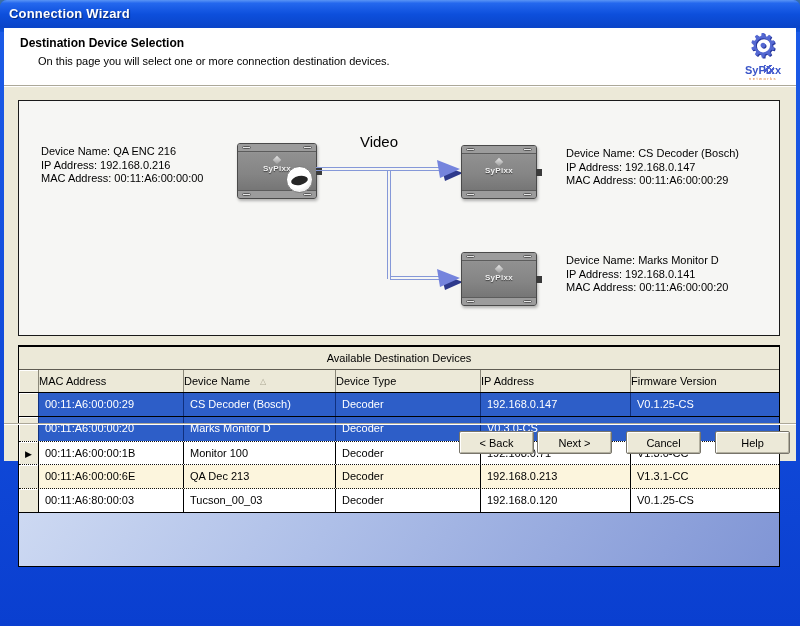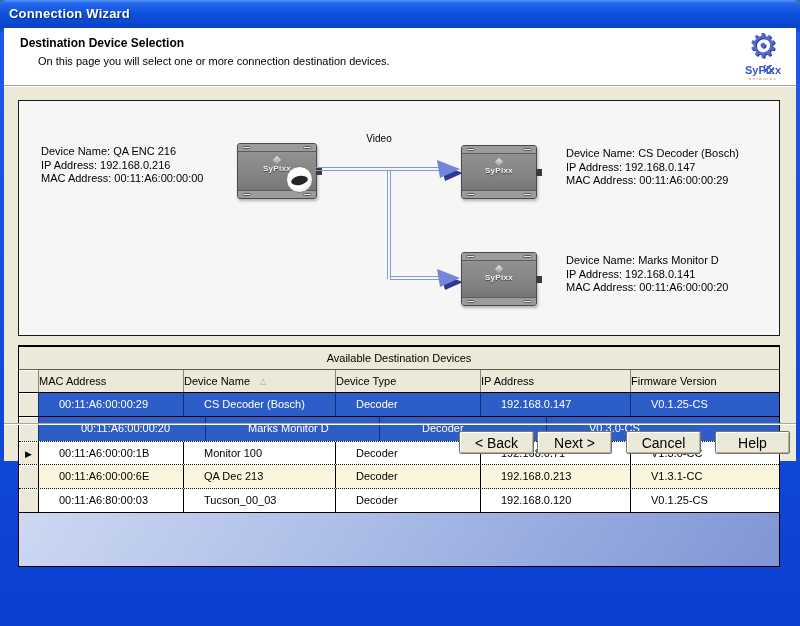--- a/index.html
+++ b/index.html
@@ -28,21 +28,21 @@
   .logo-brand{font-size:11px;font-weight:bold;color:#3a55c8;display:block;}
   .logo-tagline{font-size:4px;color:#e07820;letter-spacing:1.5px;display:block;margin-top:1px;}
 
   
   .diagram{position:absolute;left:14px;top:72px;width:762px;height:236px;background:#f6f6f4;
     border:1px solid #1a1a1a;}
   .info{position:absolute;font-size:11px;line-height:13.5px;color:#000;white-space:nowrap;}
   .info-src{left:22px;top:44px;}
   .info-d1{left:547px;top:46px;}
   .info-d2{left:547px;top:153px;}
-  .conn-label{position:absolute;left:322px;top:32px;width:76px;text-align:center;font-size:10px;color:#000;}
+  .conn-label{position:absolute;left:322px;top:32px;width:76px;text-align:center;font-size:15px;color:#000;}
 
   .device{position:absolute;width:76px;height:54px;border:1px solid #4a4a4a;border-radius:3px;
     background:linear-gradient(180deg,#ababab 0%,#909090 18%,#858585 55%,#6e6e6e 100%);
     box-shadow:1px 2px 3px rgba(0,0,0,.28);}
   .dev-enc{left:218px;top:42px;width:80px;height:56px;}
   .dev-d1{left:442px;top:44px;}
   .dev-d2{left:442px;top:151px;}
   .flange-t,.flange-b{position:absolute;left:0;right:0;height:8px;background:#9c9c9c;}
   .flange-t{top:0;border-bottom:1px solid#5c5c5c;border-radius:2px 2px 0 0;}
   .flange-b{bottom:0;border-top:1px solid #5c5c5c;border-radius:0 0 2px 2px;}
@@ -74,44 +74,44 @@
     font-size:11px;line-height:22px;color:#000;}
   .t-header{height:23px;background:#ECE9D8;border-bottom:1px solid #000;display:grid;
     grid-template-columns:20px 145px 152px 145px 150px 1fr;}
   .hcell{font-size:11px;line-height:22px;color:#000;border-right:1px solid #8a8778;
     overflow:hidden;white-space:nowrap;}
   .hcell:last-child{border-right:none;}
   .hgutter{box-shadow:inset 1px 1px 0 #fff;}
   .sort{display:inline-block;margin-left:10px;font-size:8px;color:#aba793;vertical-align:1px;}
 
   .t-row{height:24px;display:grid;grid-template-columns:20px 145px 152px 145px 150px 1fr;background:#fff;}
-  .cell{font-size:11px;line-height:22px;padding-left:20px;color:#000;border-right:1px solid #000;
+  .cell{font-size:11px;line-height:22px;padding-left:6px;color:#000;border-right:1px solid #000;
     overflow:hidden;white-space:nowrap;}
   .cell:last-child{border-right:none;}
   .gutter{background:#ECE9D8;box-shadow:inset 1px 1px 0 #fff;padding-left:0;text-align:center;}
   .cur-arrow{font-size:9px;line-height:22px;color:#000;}
   .row-sel{background:#2d5ec8;}
   .row-sel .cell{color:#fff;border-right-color:#10307e;}
   .row-sel .gutter{color:#000;}
   .r1{border-bottom:1px solid #000;}
-  .r2{border-bottom:none;gap:22px;}
+  .r2{border-bottom:none;}
   .r3{border-top:1px dotted #111;border-bottom:1px dotted #111;}
   .r4{background:#fcf5dd;border-bottom:1px dotted #111;}
   .r4 .cell{background:#fcf5dd;}
   .r4 .gutter{background:#ECE9D8;}
   .r5{border-bottom:1px solid #000;}
   .t-filler{flex:1;background:linear-gradient(125deg,#cdd9f2 0%,#aebfe8 40%,#8095d5 100%);}
 
   
   .bottom-divider{position:absolute;left:0;right:0;bottom:36px;height:2px;
     border-top:1px solid #ACA899;border-bottom:1px solid #fff;}
   .button-bar{position:absolute;right:6px;bottom:7px;display:flex;}
   .btn{width:75px;height:23px;background:#ECE9D8;border:1px solid #77746a;border-radius:2px;
     box-shadow:inset 1px 1px 0 #ffffff,inset -1px -1px 0 #b3b0a0;
-    font-size:14px;text-align:center;line-height:21px;color:#000;cursor:default;}
+    font-size:11px;text-align:center;line-height:21px;color:#000;cursor:default;}
   .m-sm{margin-right:3px;} .m-lg{margin-right:14px;}
 </style>
 </head>
 <body>
 
 <div class="window">
   <div class="titlebar">
     <div class="titlebar-text">Connection Wizard</div>
   </div>
 

